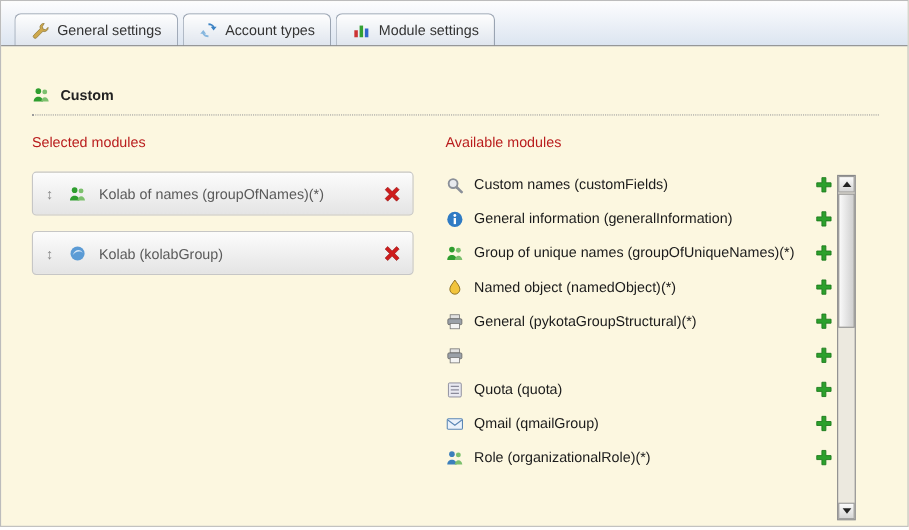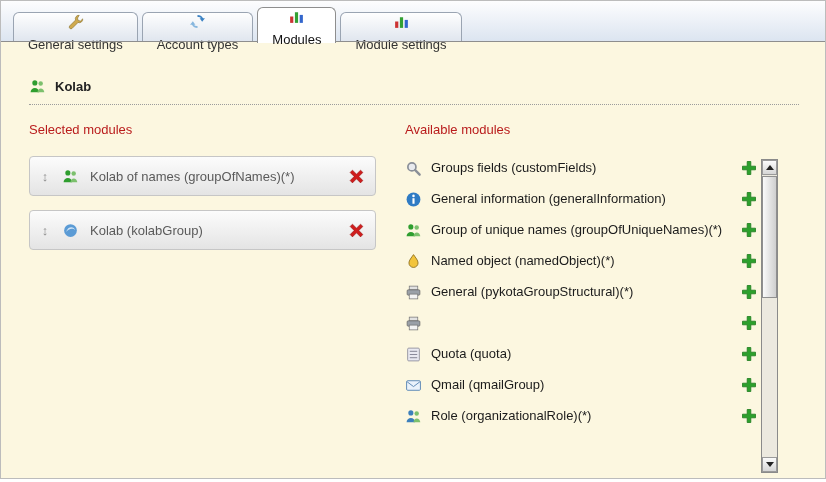--- a/index.html
+++ b/index.html
@@ -17,21 +17,21 @@
     position:relative;height:41px;display:flex;align-items:flex-end;gap:4px;
     padding-left:12px;background:linear-gradient(#fdfdfe,#dbe4f0);
   }
   .tabbar::after{
     content:"";position:absolute;left:0;right:0;bottom:0;height:1px;background:#8e8e8e;z-index:2;
   }
   .tab{
     position:relative;z-index:1;display:flex;align-items:center;gap:7px;
     height:30px;padding:0 14px;box-sizing:border-box;cursor:default;
     background:linear-gradient(#fefefe,#dfe5ee);
-    border:1px solid #9aa4b2;border-bottom:none;border-radius:6px 6px 0 0;color:#333;flex-direction:column;
+    border:1px solid #9aa4b2;border-bottom:none;border-radius:6px 6px 0 0;color:#333;
   }
   .tab.active{
     z-index:3;height:36px;margin-bottom:-1px;background:#ffffff;border-color:#8e8e8e;
     font-weight:normal;color:#111;
   }
   .tab .ticon{width:17px;height:17px;display:inline-block;flex:none;}
   
   .content{position:absolute;left:0;top:41px;right:0;bottom:0;}
   .groups-heading{
     position:absolute;left:28px;top:36px;display:flex;align-items:center;gap:9px;font-weight:bold;
@@ -100,30 +100,20 @@
     <div class="tab">
       <span class="ticon">
         <svg viewBox="0 0 16 16" width="17" height="17">
             <path d="M8 2a6 6 0 0 1 5.2 3H15l-2.6 3.2L10 5h1.6A4.2 4.2 0 0 0 8 3.8z" fill="#3b82c4"></path>
             <path d="M8 14a6 6 0 0 1-5.2-3H1l2.6-3.2L6 11H4.4A4.2 4.2 0 0 0 8 12.2z" fill="#86b6de"></path>
           </svg>
       </span>
       <span>Account types</span>
     </div>
 
-    <div class="tab active">
-      <span class="ticon">
-        <svg viewBox="0 0 16 16" width="17" height="17">
-            <rect x="2" y="8" width="3" height="6" fill="#cc3333"></rect>
-            <rect x="6.5" y="4" width="3" height="10" fill="#33a033"></rect>
-            <rect x="11" y="6.5" width="3" height="7.5" fill="#3366cc"></rect>
-          </svg>
-      </span>
-      <span>Modules</span>
-    </div>
 
     <div class="tab">
       <span class="ticon">
         <svg viewBox="0 0 16 16" width="17" height="17">
             <rect x="2" y="8" width="3" height="6" fill="#cc3333"></rect>
             <rect x="6.5" y="4" width="3" height="10" fill="#33a033"></rect>
             <rect x="11" y="6.5" width="3" height="7.5" fill="#3366cc"></rect>
           </svg>
       </span>
       <span>Module settings</span>
@@ -135,21 +125,21 @@
 
     <div class="groups-heading">
       <span class="micon">
         <svg viewBox="0 0 16 16" width="17" height="17">
             <circle cx="5.5" cy="4.6" r="2.4" fill="#2f9e2f"></circle>
             <path d="M1.5 13.5c0-2.6 1.8-4.2 4-4.2s4 1.6 4 4.2z" fill="#2f9e2f"></path>
             <circle cx="11" cy="5.2" r="2.1" fill="#7cc06d"></circle>
             <path d="M7.9 13.5c.3-2.3 1.6-3.7 3.2-3.7 1.7 0 3 1.4 3.3 3.7z" fill="#7cc06d"></path>
           </svg>
       </span>
-      <span>Kolab</span>
+      <span>Custom</span>
     </div>
 
     <div class="divider"></div>
 
     <div class="col-heading sel">Selected modules</div>
     <div class="col-heading avail">Available modules</div>
 
     <div class="selected-list">
 
       <div class="sel-item">
@@ -194,21 +184,21 @@
 
     <div class="avail-list">
 
       <div class="avail-row">
         <span class="micon">
           <svg viewBox="0 0 16 16" width="17" height="17">
               <circle cx="6.5" cy="6.5" r="3.8" fill="#e8eaee" stroke="#8a8f98" stroke-width="1.6"></circle>
               <line x1="9.6" y1="9.6" x2="13.8" y2="13.8" stroke="#8a8f98" stroke-width="2.2" stroke-linecap="round"></line>
             </svg>
         </span>
-        <span class="lbl">Groups fields (customFields)</span>
+        <span class="lbl">Custom names (customFields)</span>
         <button class="plusbtn">
           <span>
             <svg viewBox="0 0 16 16" width="16" height="16">
                 <path d="M6.2 1.5h3.6v4.7h4.7v3.6H9.8v4.7H6.2V9.8H1.5V6.2h4.7z" fill="#2ca02c" stroke="#1d7a1d" stroke-width="0.8"></path>
               </svg>
           </span>
         </button>
       </div>
 
 

